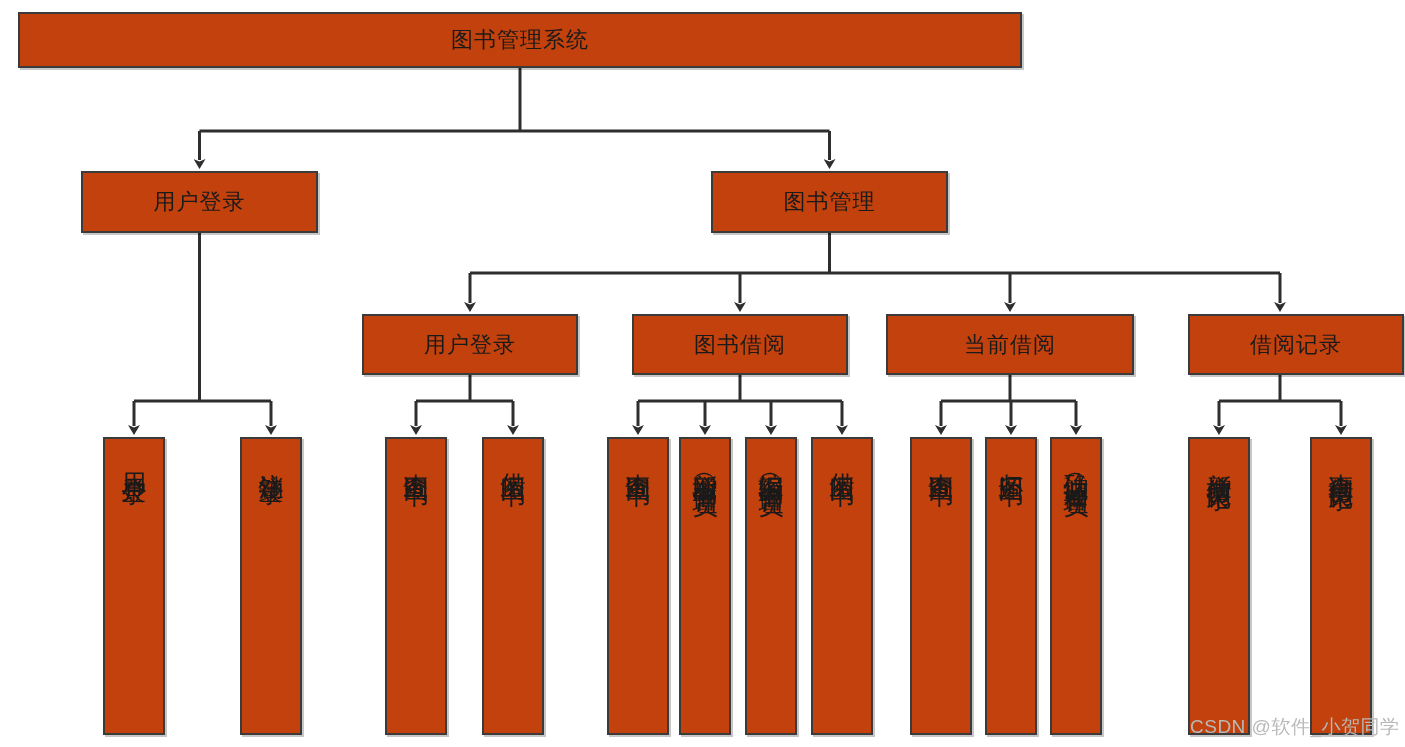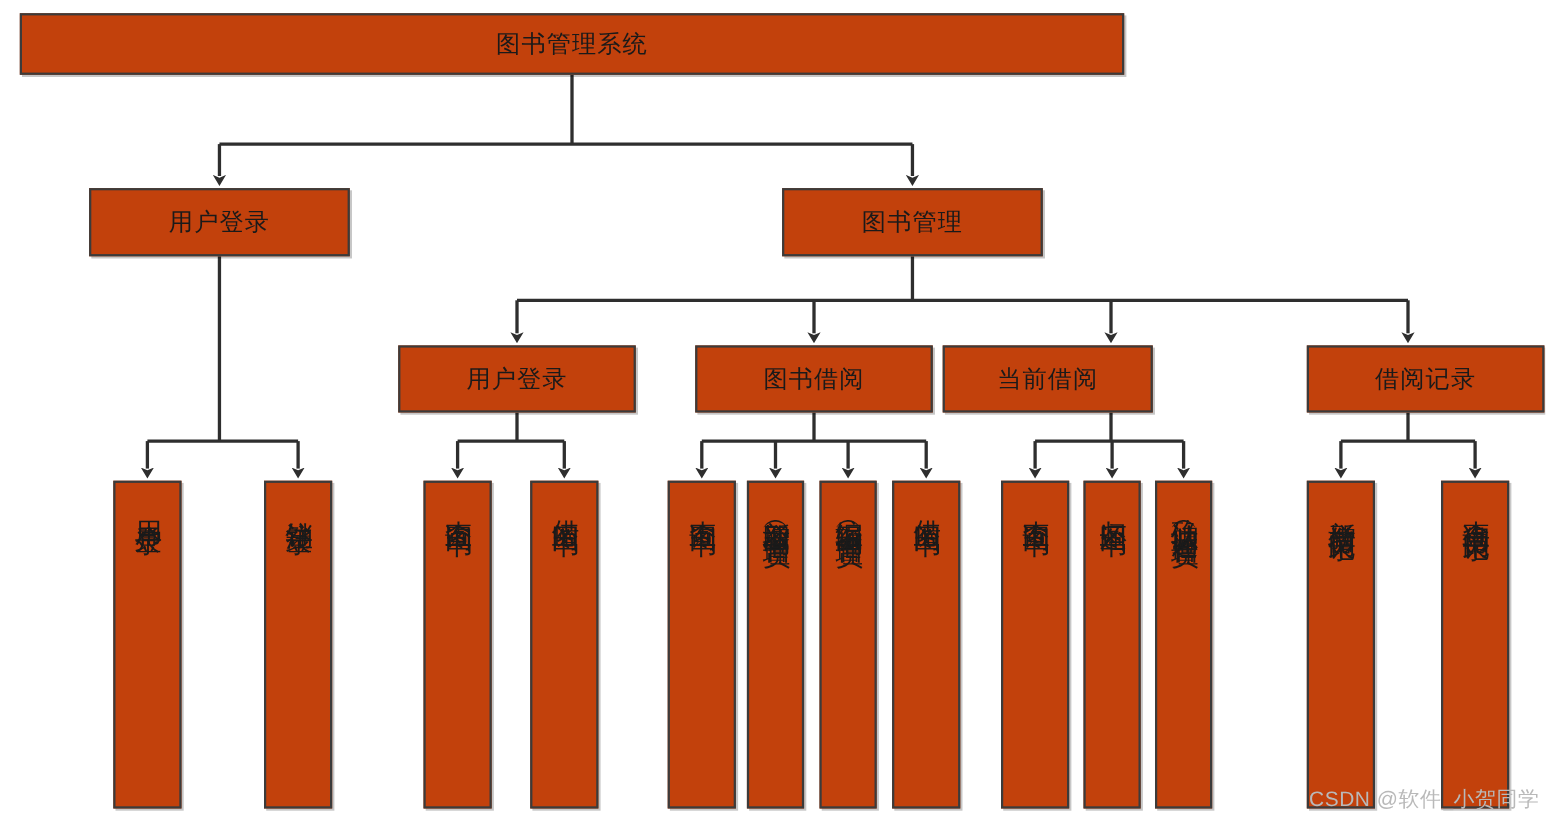--- a/index.html
+++ b/index.html
@@ -118,21 +118,21 @@
       </div>
       <div class="node" style="left: 711px; top: 171px; width: 237px; height: 62px; align-items: center;">
         <span class="label">图书管理</span>
       </div>
       <div class="node" style="left: 362px; top: 314px; width: 216px; height: 61px;">
         <span class="label">用户登录</span>
       </div>
       <div class="node" style="left: 632px; top: 314px; width: 216px; height: 61px; text-align: center;">
         <span class="label">图书借阅</span>
       </div>
-      <div class="node" style="left: 857px; top: 314px; width: 191px; height: 61px;">
+      <div class="node" style="left: 886px; top: 314px; width: 248px; height: 61px;">
         <span class="label">当前借阅</span>
       </div>
       <div class="node" style="left: 1172px; top: 314px; width: 216px; height: 61px; margin-left: 16px;">
         <span class="label">借阅记录</span>
       </div>
       <div class="node vertical" style="left: 103px; top: 437px; width: 62px; height: 298px;">
         <span class="label">用户登录</span>
       </div>
       <div class="node vertical" style="left: 240px; top: 437px; width: 62px; height: 298px;">
         <span class="label">注销登录</span>

